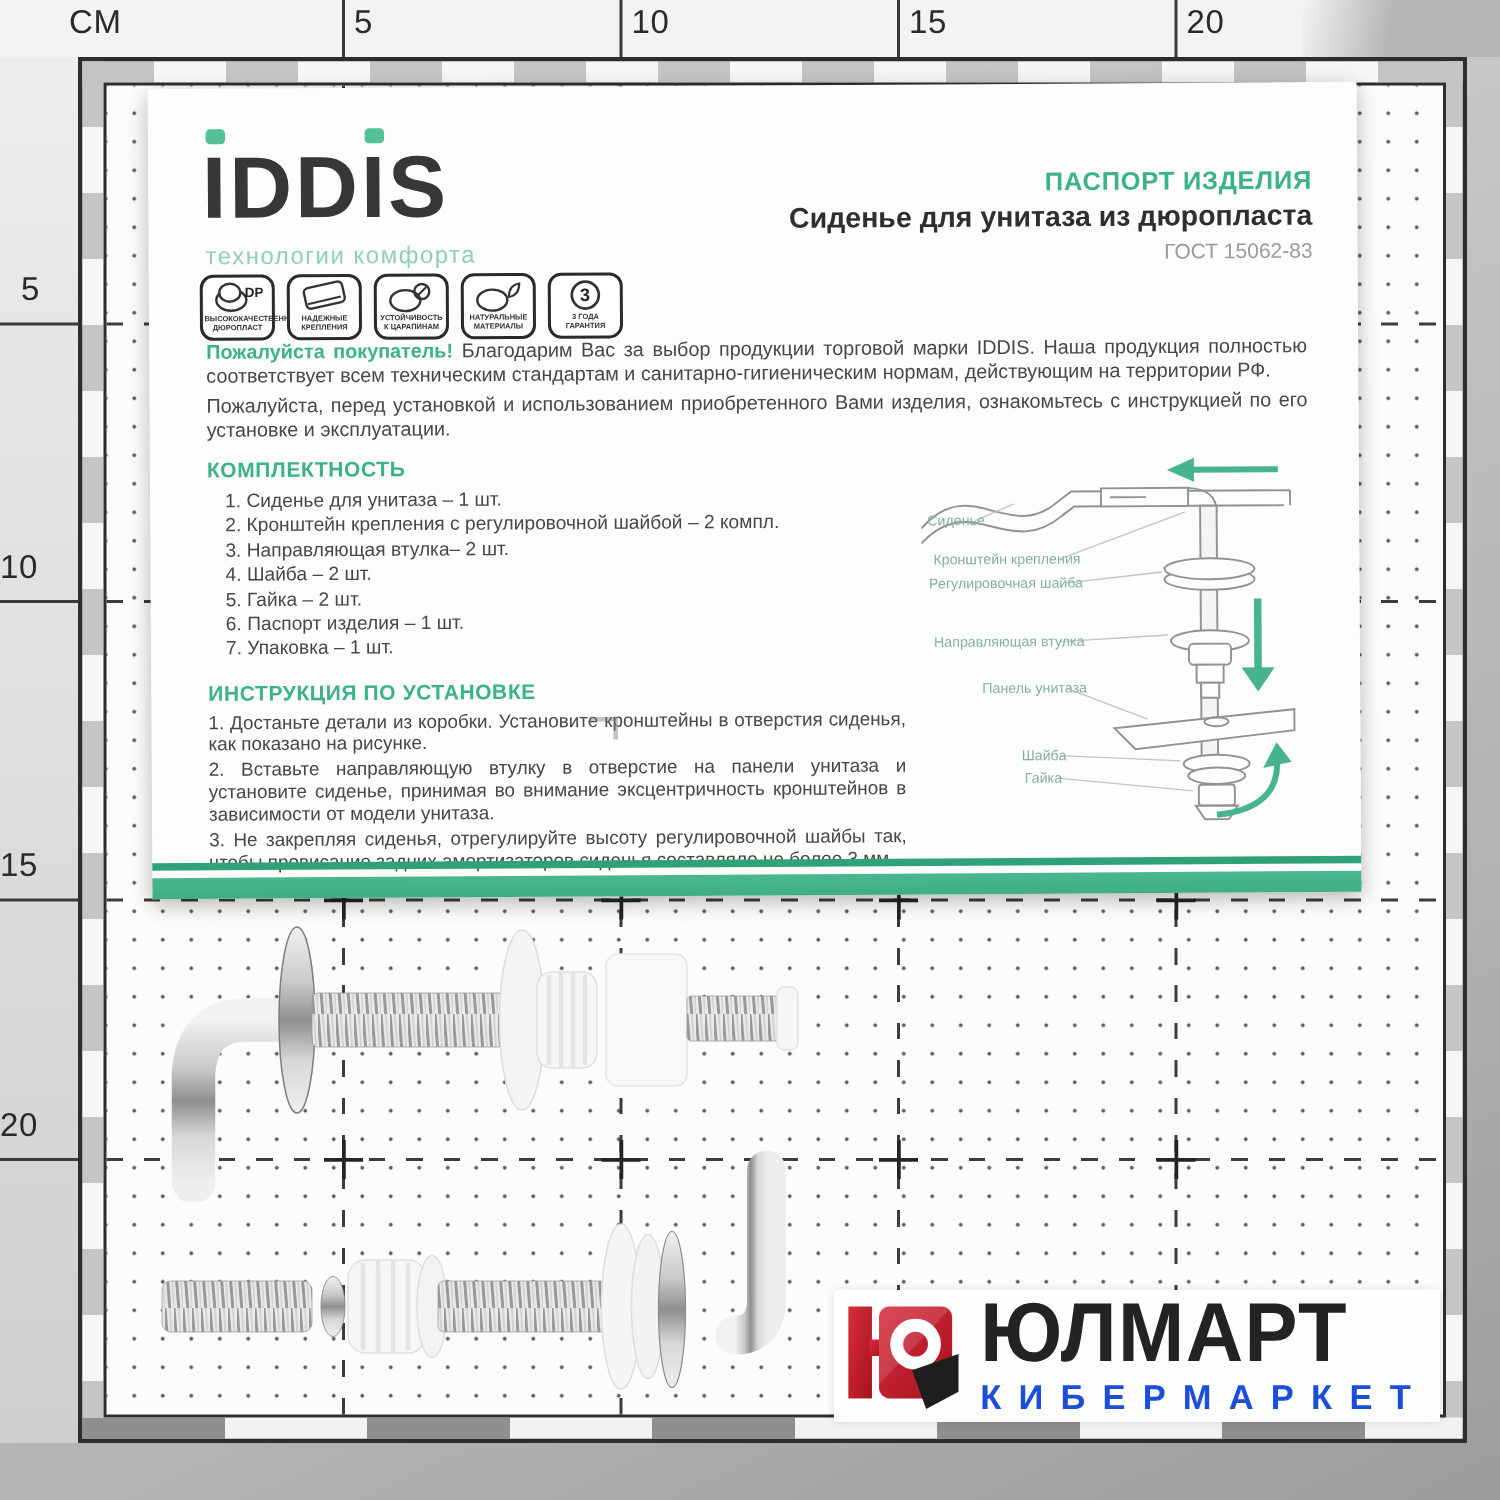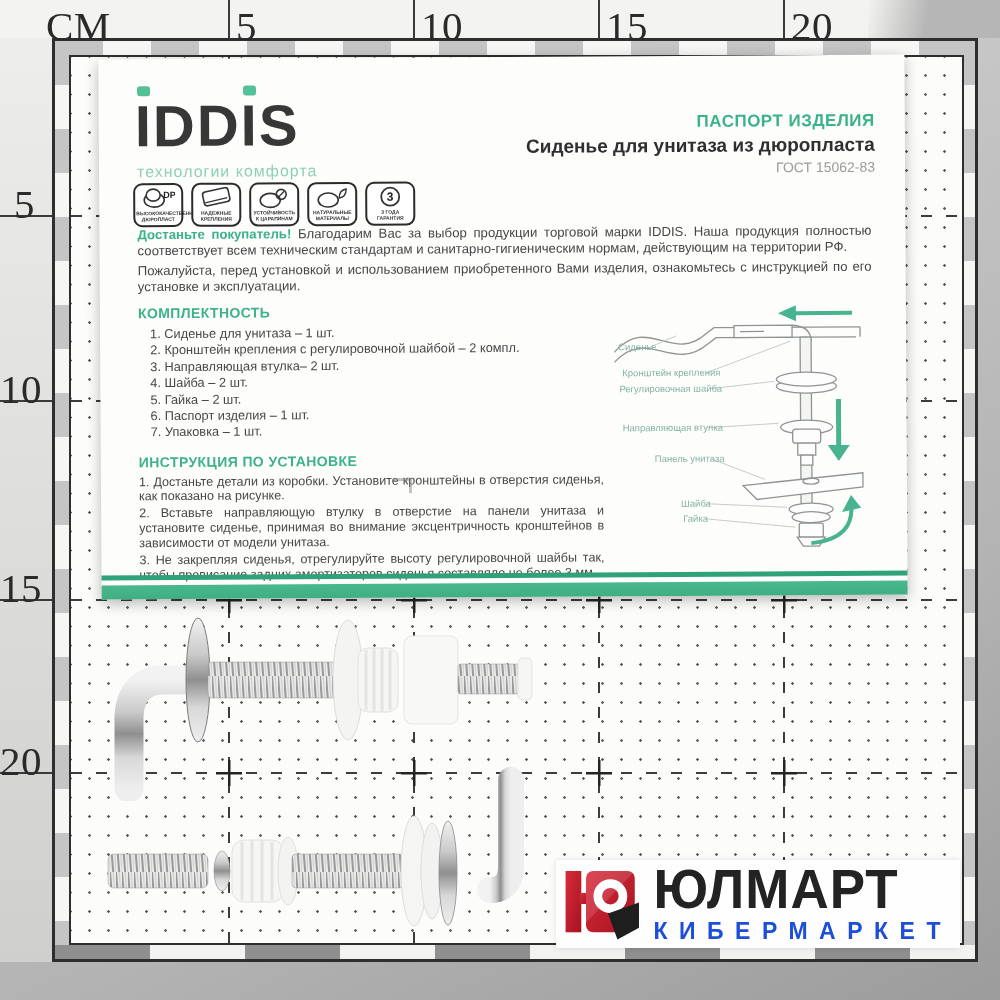--- a/index.html
+++ b/index.html
@@ -7,21 +7,21 @@
     width:1000px;height:1000px;position:relative;overflow:hidden;
     font-family:"Liberation Sans",sans-serif;
     background:linear-gradient(155deg,#d6d6d6 0%,#c6c6c6 35%,#b3b3b3 70%,#9c9c9c 100%);
   }
   
   .top-ruler{position:absolute;left:0;top:0;width:1000px;height:38px;background:#f3f3f1;z-index:0;}
   .corner-tr{position:absolute;left:868px;top:0;width:132px;height:38px;z-index:0;
     background:linear-gradient(100deg,rgba(180,180,180,0) 0%,#b6b6b6 45%);}
   .left-ruler{position:absolute;left:0;top:38px;width:52px;height:924px;z-index:0;
     background:linear-gradient(#ededeb,#cfcfcd);}
-  .ruler-num{position:absolute;font-size:41px;color:#2a2a2a;z-index:1;letter-spacing:.5px;font-family:Liberation Serif, serif;}
+  .ruler-num{position:absolute;font-size:22px;color:#2a2a2a;z-index:1;letter-spacing:.5px;}
   .tick-v{position:absolute;top:0;width:2px;height:38px;background:#3a3a3a;z-index:1;}
   .tick-h{position:absolute;left:0;width:52px;height:2px;background:#3a3a3a;z-index:1;}
   .frame{position:absolute;left:52px;top:38px;width:926px;height:924px;border:3px solid #2e2e2e;
     box-sizing:border-box;background:#f0f0ee;z-index:0;}
   .band{position:absolute;z-index:0;}
   .band-top,.band-bottom{left:55px;width:920px;height:14px;
     background:repeating-linear-gradient(90deg,#c5c5c5 0 48px,#f6f6f4 48px 96px);}
   .band-top{top:41px;}
   .band-bottom{top:945px;background:repeating-linear-gradient(90deg,#8f8f8f 0 95px,#f2f2f0 95px 190px);}
   .band-left,.band-right{top:41px;width:14px;height:904px;
@@ -191,21 +191,21 @@
     </div>
   </div>
 
   <div class="hdr">
     <div class="t1">ПАСПОРТ ИЗДЕЛИЯ</div>
     <div class="t2">Сиденье для унитаза из дюропласта</div>
     <div class="t3">ГОСТ 15062-83</div>
   </div>
 
   <div class="greet">
-    <p><span class="lead">Достаньте покупатель!</span>
+    <p><span class="lead">Пожалуйста покупатель!</span>
        <span>Благодарим Вас за выбор продукции торговой марки IDDIS. Наша продукция полностью соответствует всем техническим стандартам и санитарно-гигиеническим нормам, действующим на территории РФ.</span></p>
     <p>Пожалуйста, перед установкой и использованием приобретенного Вами изделия, ознакомьтесь с инструкцией по его установке и эксплуатации.</p>
   </div>
 
   <div class="leftcol">
     <div class="sec-title">КОМПЛЕКТНОСТЬ</div>
     <div class="comp-item">1. Сиденье для унитаза – 1 шт.</div>
     <div class="comp-item">2. Кронштейн крепления с регулировочной шайбой – 2 компл.</div>
     <div class="comp-item">3. Направляющая втулка– 2 шт.</div>
     <div class="comp-item">4. Шайба – 2 шт.</div>

